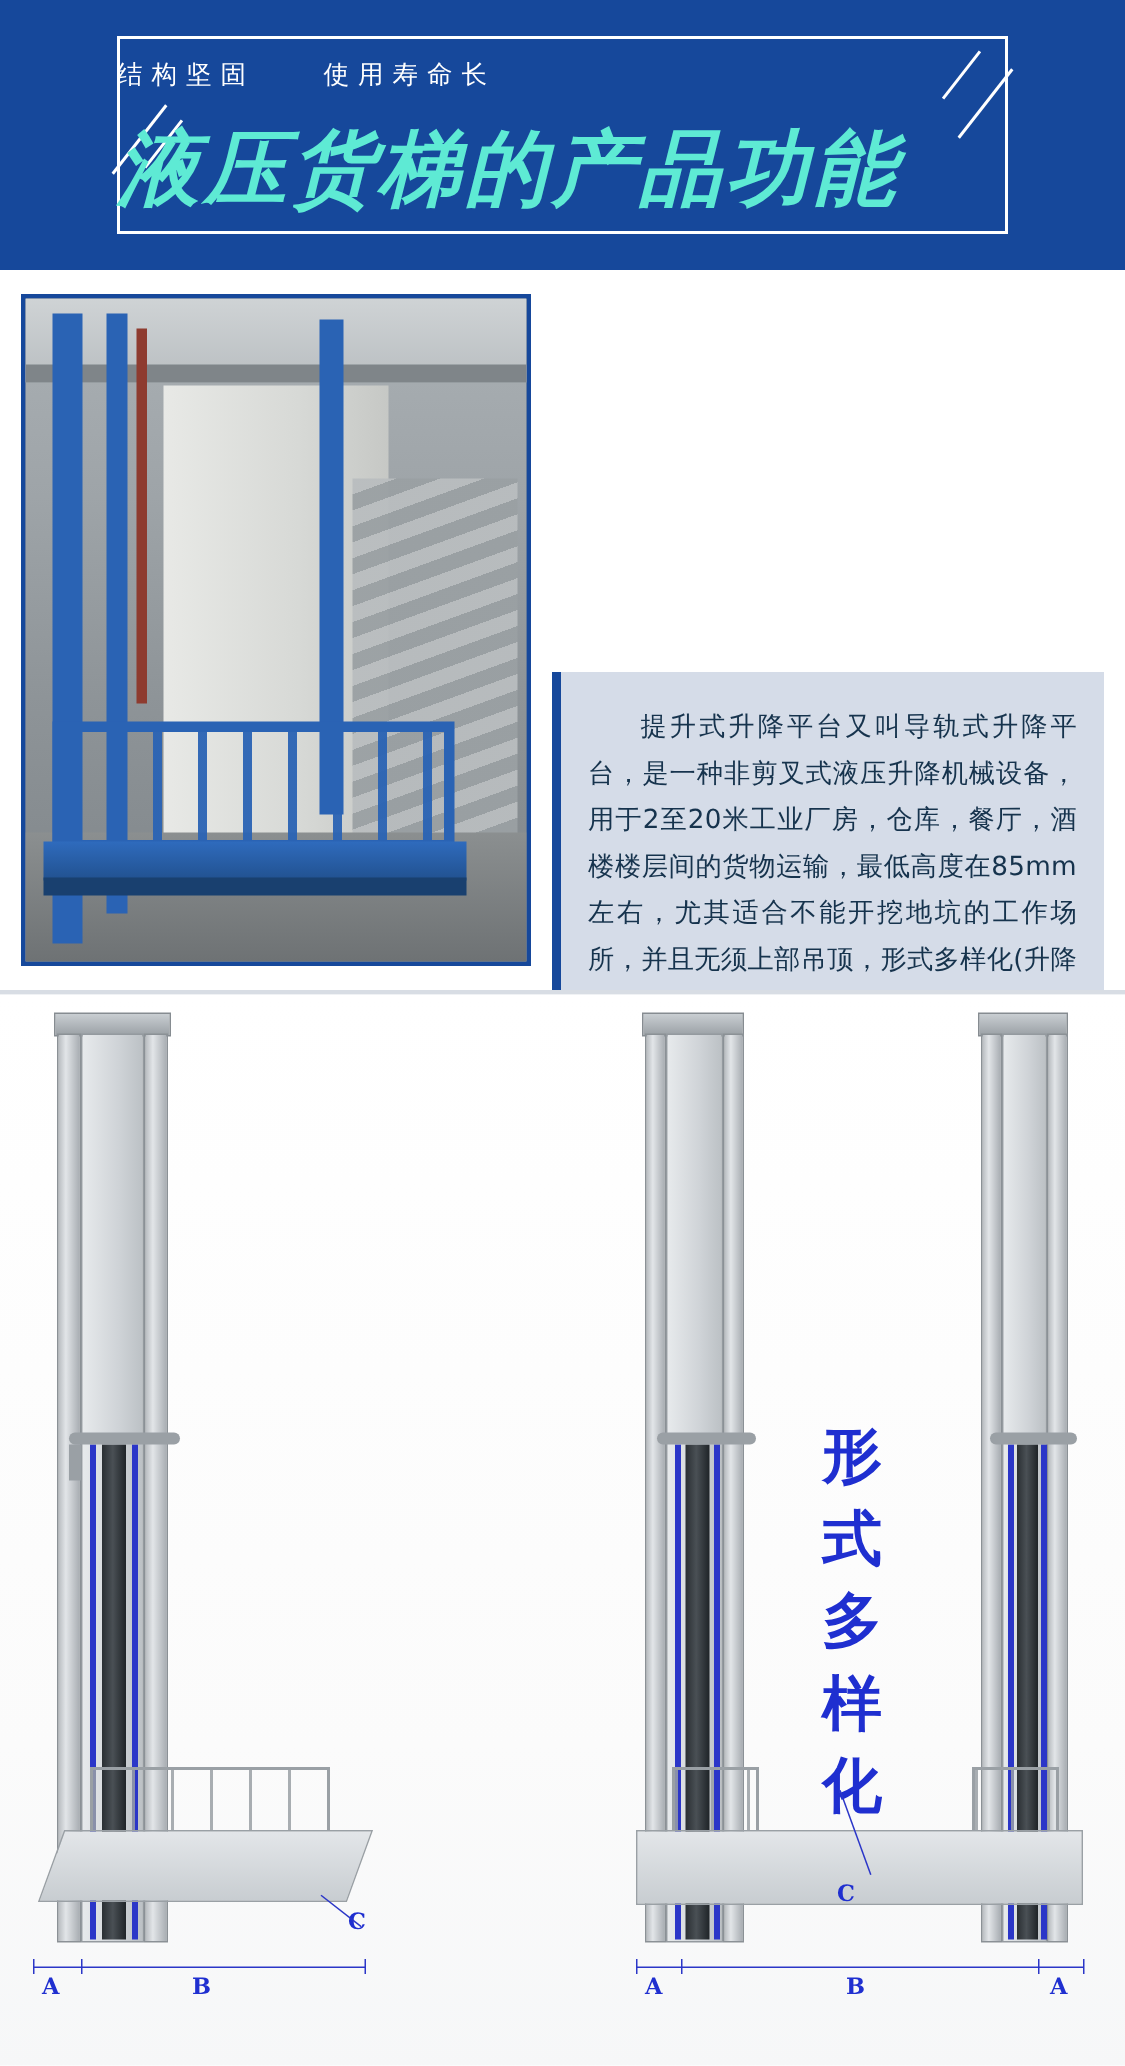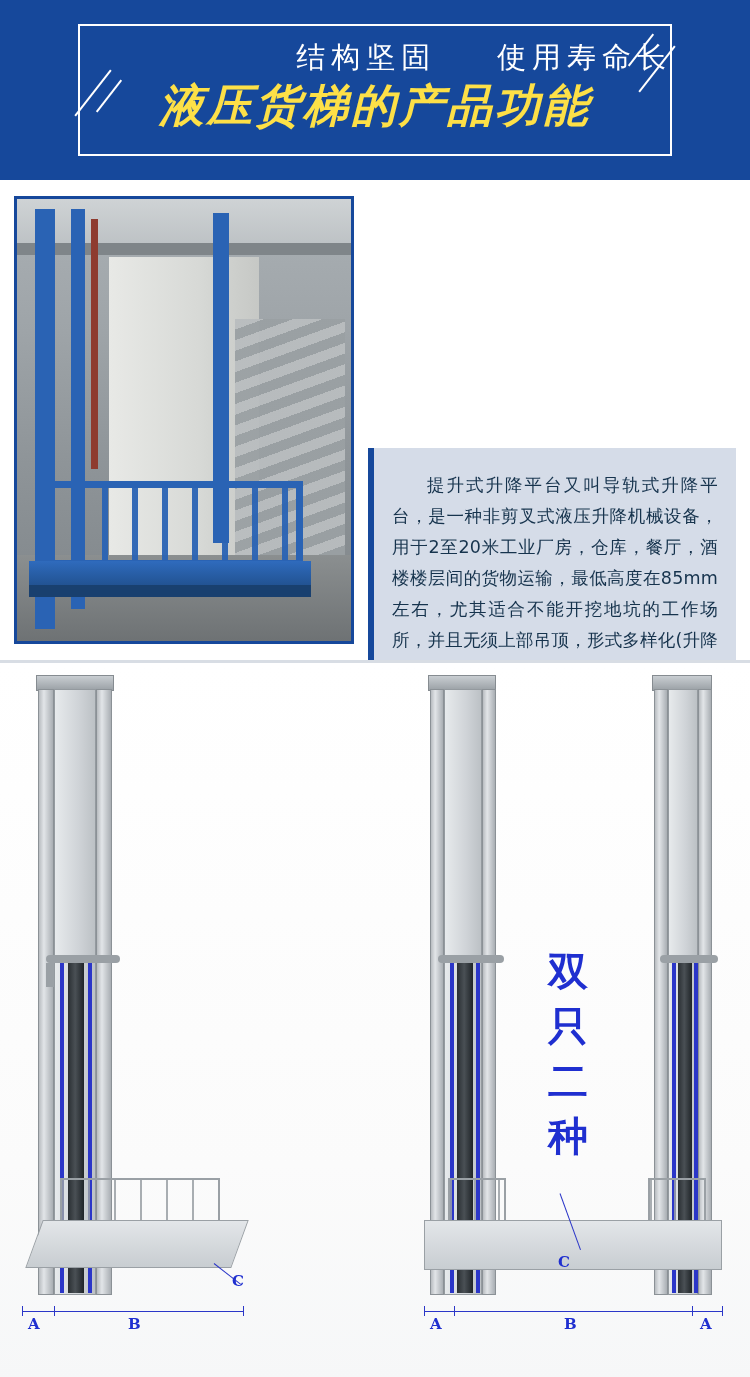--- a/index.html
+++ b/index.html
@@ -45,33 +45,33 @@
     transform:rotate(38deg);
   }
   .slash.s1{left:14px;top:40px;}
   .slash.s2{left:30px;top:52px;height:40px;}
   .slash.s3{right:14px;top:16px;}
   .slash.s4{right:30px;top:6px;height:40px;}
 
   .banner-sub{
     position:absolute;
     left:0; right:0; top:14px;
-    text-align:right;
+    text-align:left;
     color:#ffffff;
-    font-size:29px;
+    font-size:17px;
     letter-spacing:6px;
     font-weight:500;
     white-space:pre;
   }
   .banner-title{
     position:absolute;
     left:0; right:0; top:52px;
-    text-align:center;
-    color:#fde047;
-    font-size:45px;
+    text-align:left;
+    color:#5eead4;
+    font-size:55px;
     font-weight:bold;
     letter-spacing:3px;
     font-style:italic;
     font-family:"DejaVu Serif","Liberation Serif",serif;
   }
 
   
   .intro{
     position:relative;
     width:750px;
@@ -281,21 +281,21 @@
     <div class="rail-blue" style="left:450px;top:300px;width:4px;height:330px;"></div>
     <div class="rail-blue" style="left:476px;top:300px;width:4px;height:330px;"></div>
     <div class="cyl" style="left:457px;top:300px;width:16px;height:330px;"></div>
     <div class="arm" style="left:438px;top:292px;width:66px;height:8px;border-radius:4px;"></div>
 
     <div class="rail-blue" style="left:672px;top:300px;width:4px;height:330px;"></div>
     <div class="rail-blue" style="left:694px;top:300px;width:4px;height:330px;"></div>
     <div class="cyl" style="left:678px;top:300px;width:14px;height:330px;"></div>
     <div class="arm" style="left:660px;top:292px;width:58px;height:8px;border-radius:4px;"></div>
 
-    <div class="dg-label right">双只二种</div>
+    <div class="dg-label right">形式多样化</div>
 
     <div style="position:absolute;left:448px;top:515px;width:58px;height:42px;border:2px solid #9aa0a5;border-bottom:none;box-sizing:border-box;background:repeating-linear-gradient(90deg,rgba(154,160,165,.85) 0 2px,rgba(255,255,255,0) 2px 24px);"></div>
     <div style="position:absolute;left:648px;top:515px;width:58px;height:42px;border:2px solid #9aa0a5;border-bottom:none;box-sizing:border-box;background:repeating-linear-gradient(90deg,rgba(154,160,165,.85) 0 2px,rgba(255,255,255,0) 2px 24px);"></div>
     <div style="position:absolute;left:424px;top:557px;width:298px;height:50px;background:linear-gradient(180deg,#e3e6e9,#c8cdd1);border:1px solid #9aa0a5;box-sizing:border-box;"></div>
     <div class="dim-line" style="left:560px;top:530px;width:60px;transform:rotate(70deg);transform-origin:left center;"></div>
     <div class="dim-text" style="left:558px;top:590px;">C</div>
 
     <div class="dim-line" style="left:424px;top:648px;width:298px;"></div>
     <div class="dim-tick" style="left:424px;top:643px;"></div>
     <div class="dim-tick" style="left:454px;top:643px;"></div>

